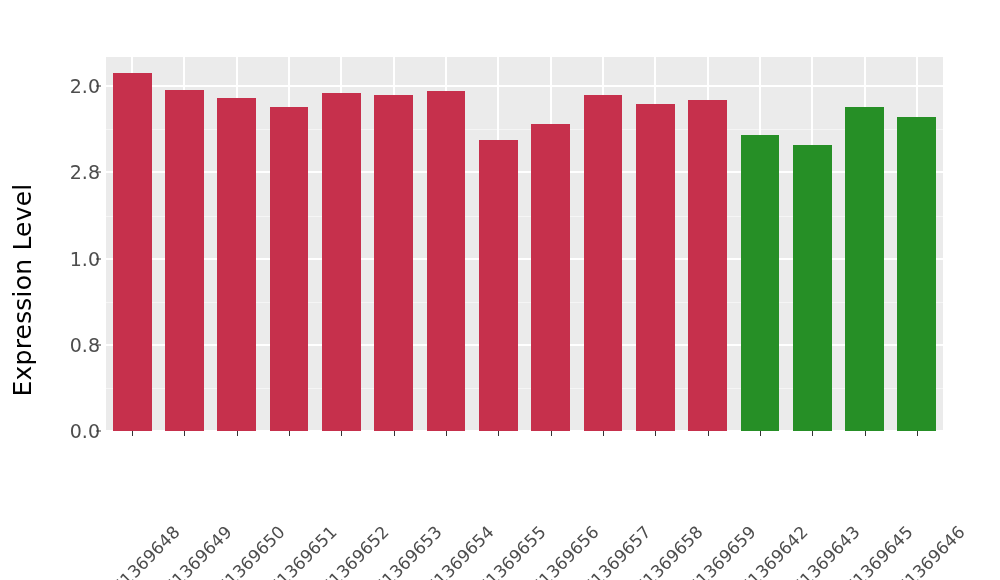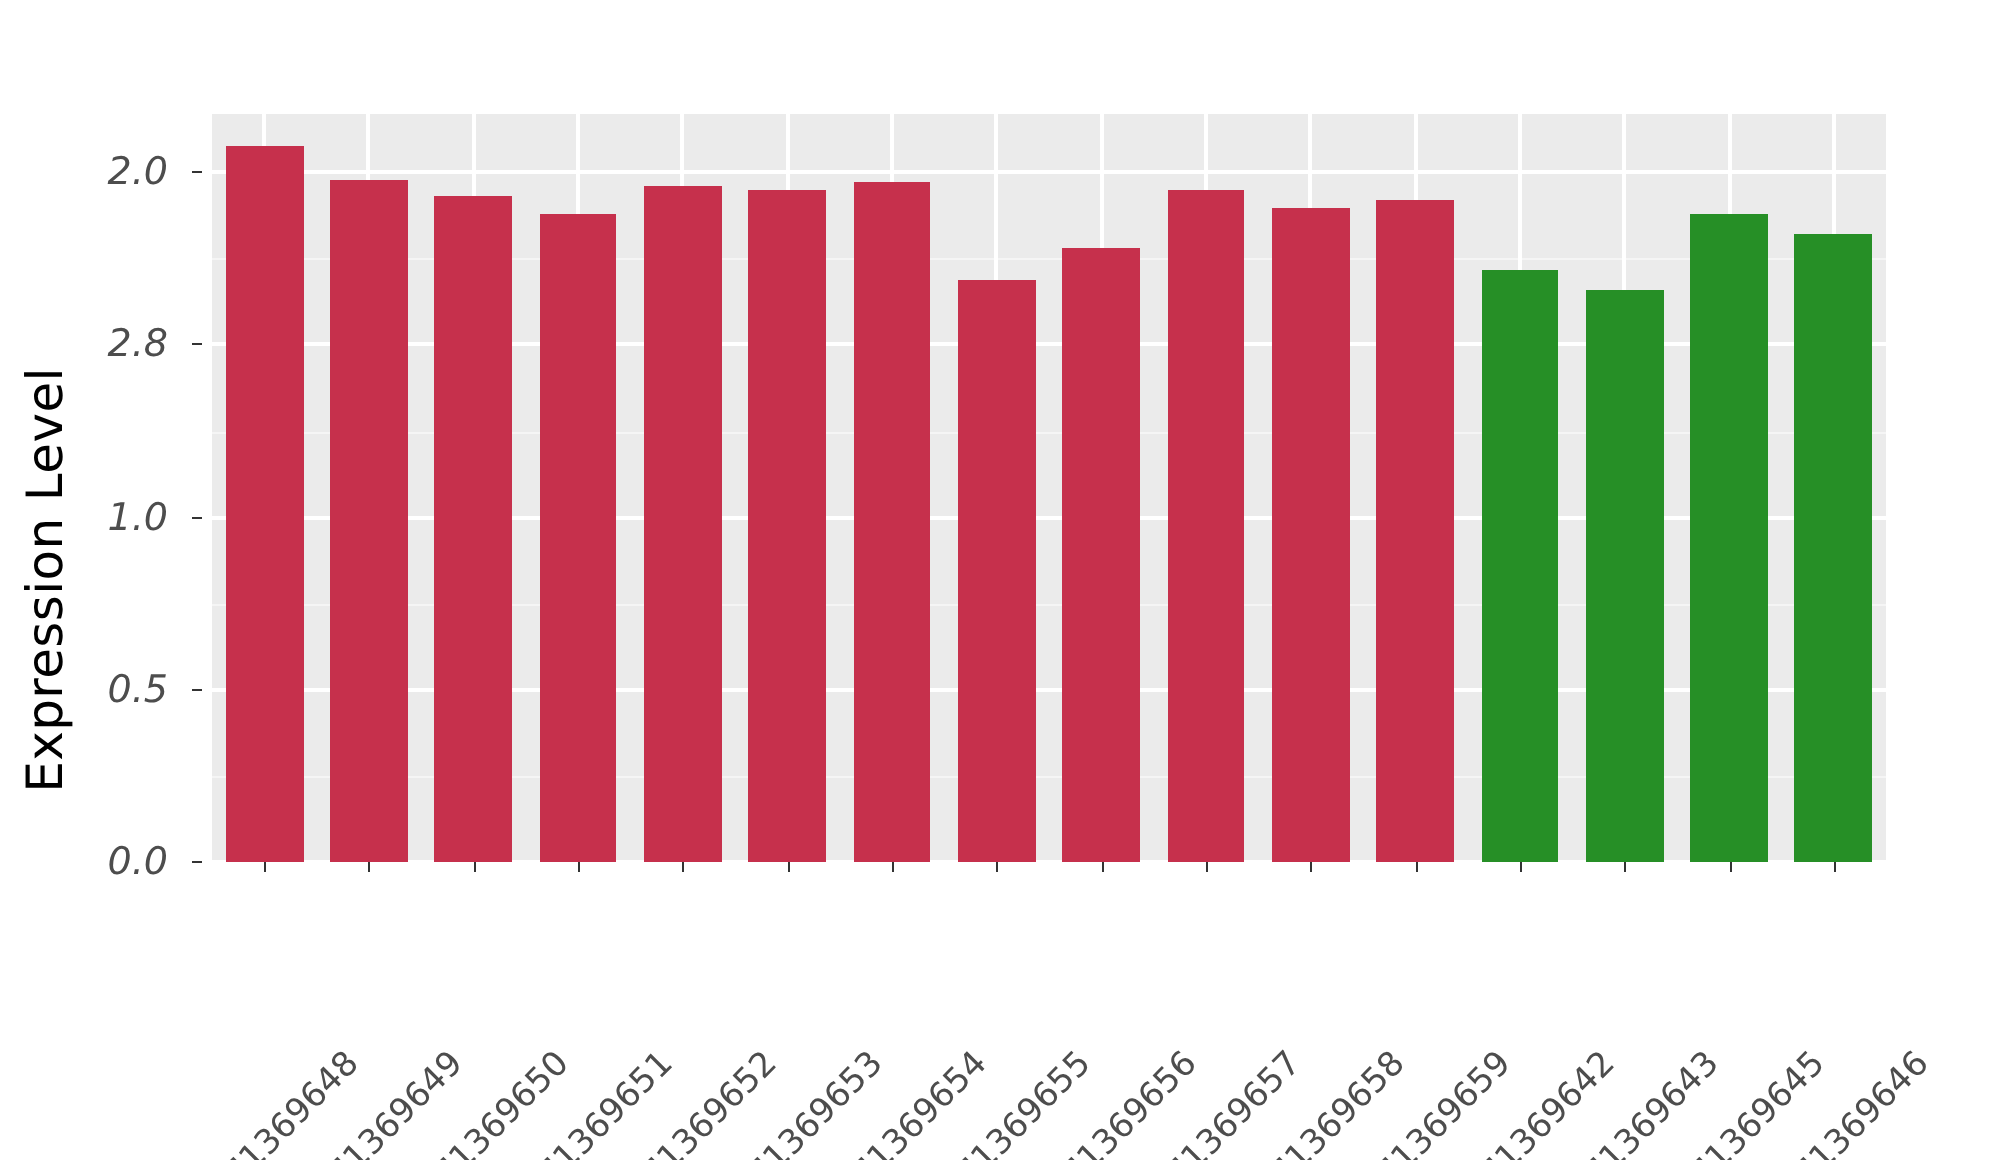--- a/index.html
+++ b/index.html
@@ -34,28 +34,27 @@
     align-items: center;
     justify-content: center;
     font-size: 25px;
     color: #000000;
     letter-spacing: 0.2px;
   }
 
   
   .y-tick-label {
     position: absolute;
-    right: 16px;
+    right: 0;
     width: 52px;
     text-align: right;
     font-size: 19px;
     color: #4d4d4d;
     transform: translateY(-50%);
     white-space: nowrap;
-    font-style: italic;
   }
   .y-ticks {
     position: absolute;
     left: 44px;
     top: 0;
     width: 56px;
     height: 580px;
   }
   .y-tick-mark {
     position: absolute;
@@ -137,21 +136,21 @@
 </head>
 <body>
 
 <div id="chart-root">
 
   <div class="y-axis-title">Expression Level</div>
 
   <div class="y-ticks" id="y-ticks">
       <div class="y-tick-label" style="top: 431px;">0.0</div>
       <div class="y-tick-mark" style="top: 431px;"></div>
-      <div class="y-tick-label" style="top: 344.825px;">0.5</div>
+      <div class="y-tick-label" style="top: 344.825px;">0.8</div>
       <div class="y-tick-mark" style="top: 344.825px;"></div>
       <div class="y-tick-label" style="top: 258.65px;">1.0</div>
       <div class="y-tick-mark" style="top: 258.65px;"></div>
       <div class="y-tick-label" style="top: 172.475px;">2.8</div>
       <div class="y-tick-mark" style="top: 172.475px;"></div>
       <div class="y-tick-label" style="top: 86.2995px;">2.0</div>
       <div class="y-tick-mark" style="top: 86.2995px;"></div>
     </div>
 
   <div class="panel">

